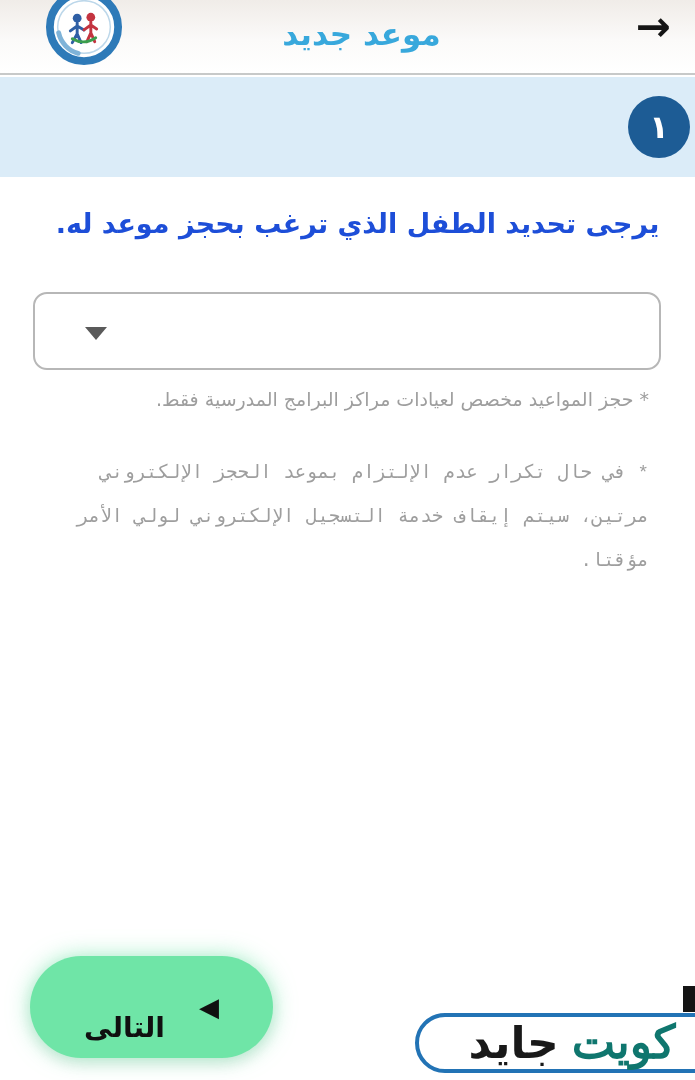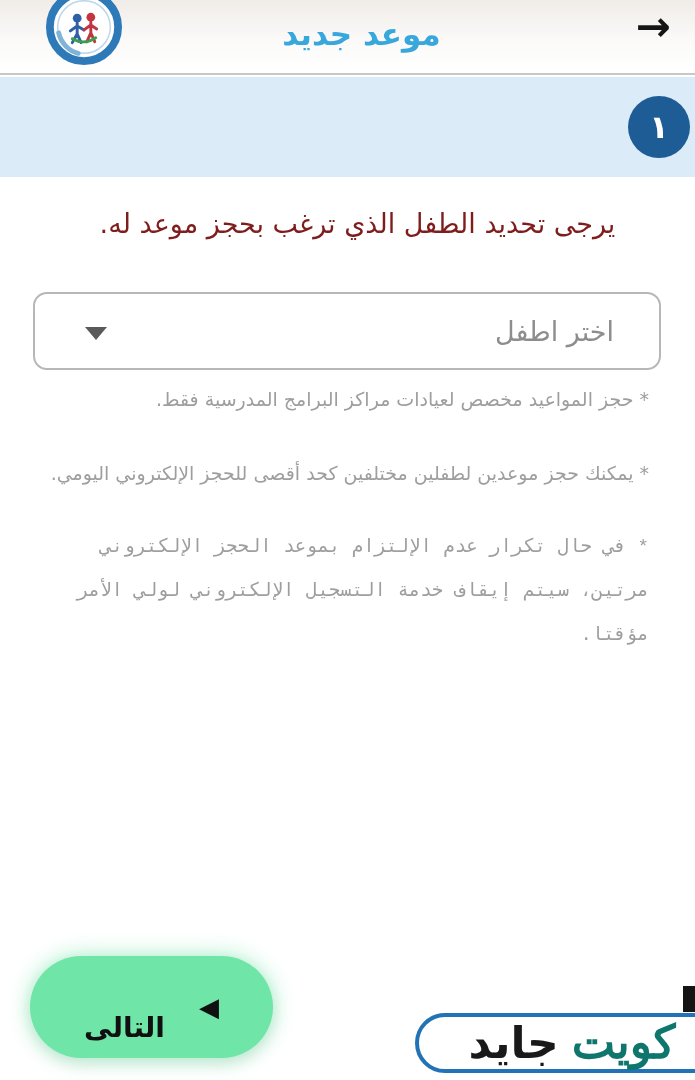--- a/index.html
+++ b/index.html
@@ -38,21 +38,21 @@
     font-size:32px; font-weight:bold;
   }
   .step-title {
     position:absolute; right:182px; top:28px; direction:rtl;
     font-size:31px; font-weight:bold; color:#1b5082; white-space:nowrap;
   }
 
   
   .instruction {
     position:absolute; top:208px; left:0; right:0; text-align:center;
-    direction:rtl; font-size:27px; font-weight:normal; color:#7f1d1d;padding-left:20px;
+    direction:rtl; font-size:27px; font-weight:bold; color:#1d4ed8;padding-left:20px;
   }
   .dropdown {
     position:absolute; left:33px; top:292px; width:628px; height:78px;
     background:#ffffff; border:2px solid #b7b7b7; border-radius:14px;
     cursor:pointer;
   }
   .dd-text {
     position:absolute; right:45px; top:50%; transform:translateY(-50%);
     font-size:27px; color:#8d8d8d; direction:rtl;
   }
@@ -117,27 +117,25 @@
     <div class="back-arrow">→</div>
   </header>
 
   <div class="step-band">
     <div class="step-circle">١</div>
   </div>
 
   <p class="instruction">يرجى تحديد الطفل الذي ترغب بحجز موعد له.</p>
 
   <div class="dropdown">
-    <span class="dd-text">اختر اطفل</span>
     <span class="dd-caret"></span>
   </div>
 
   <div class="notes">
     <p class="note">* حجز المواعيد مخصص لعيادات مراكز البرامج المدرسية فقط.</p>
-    <p class="note">* يمكنك حجز موعدين لطفلين مختلفين كحد أقصى للحجز الإلكتروني اليومي.</p>
     <p class="note">* في حال تكرار عدم الإلتزام بموعد الحجز الإلكتروني مرتين، سيتم إيقاف خدمة التسجيل الإلكتروني لولي الأمر مؤقتا.</p>
   </div>
 
   <button class="next-btn">
     <span class="next-label">التالى</span>
     <span class="next-arrow">◀</span>
   </button>
 
   <div class="wm-frag"></div>
   <div class="watermark">

